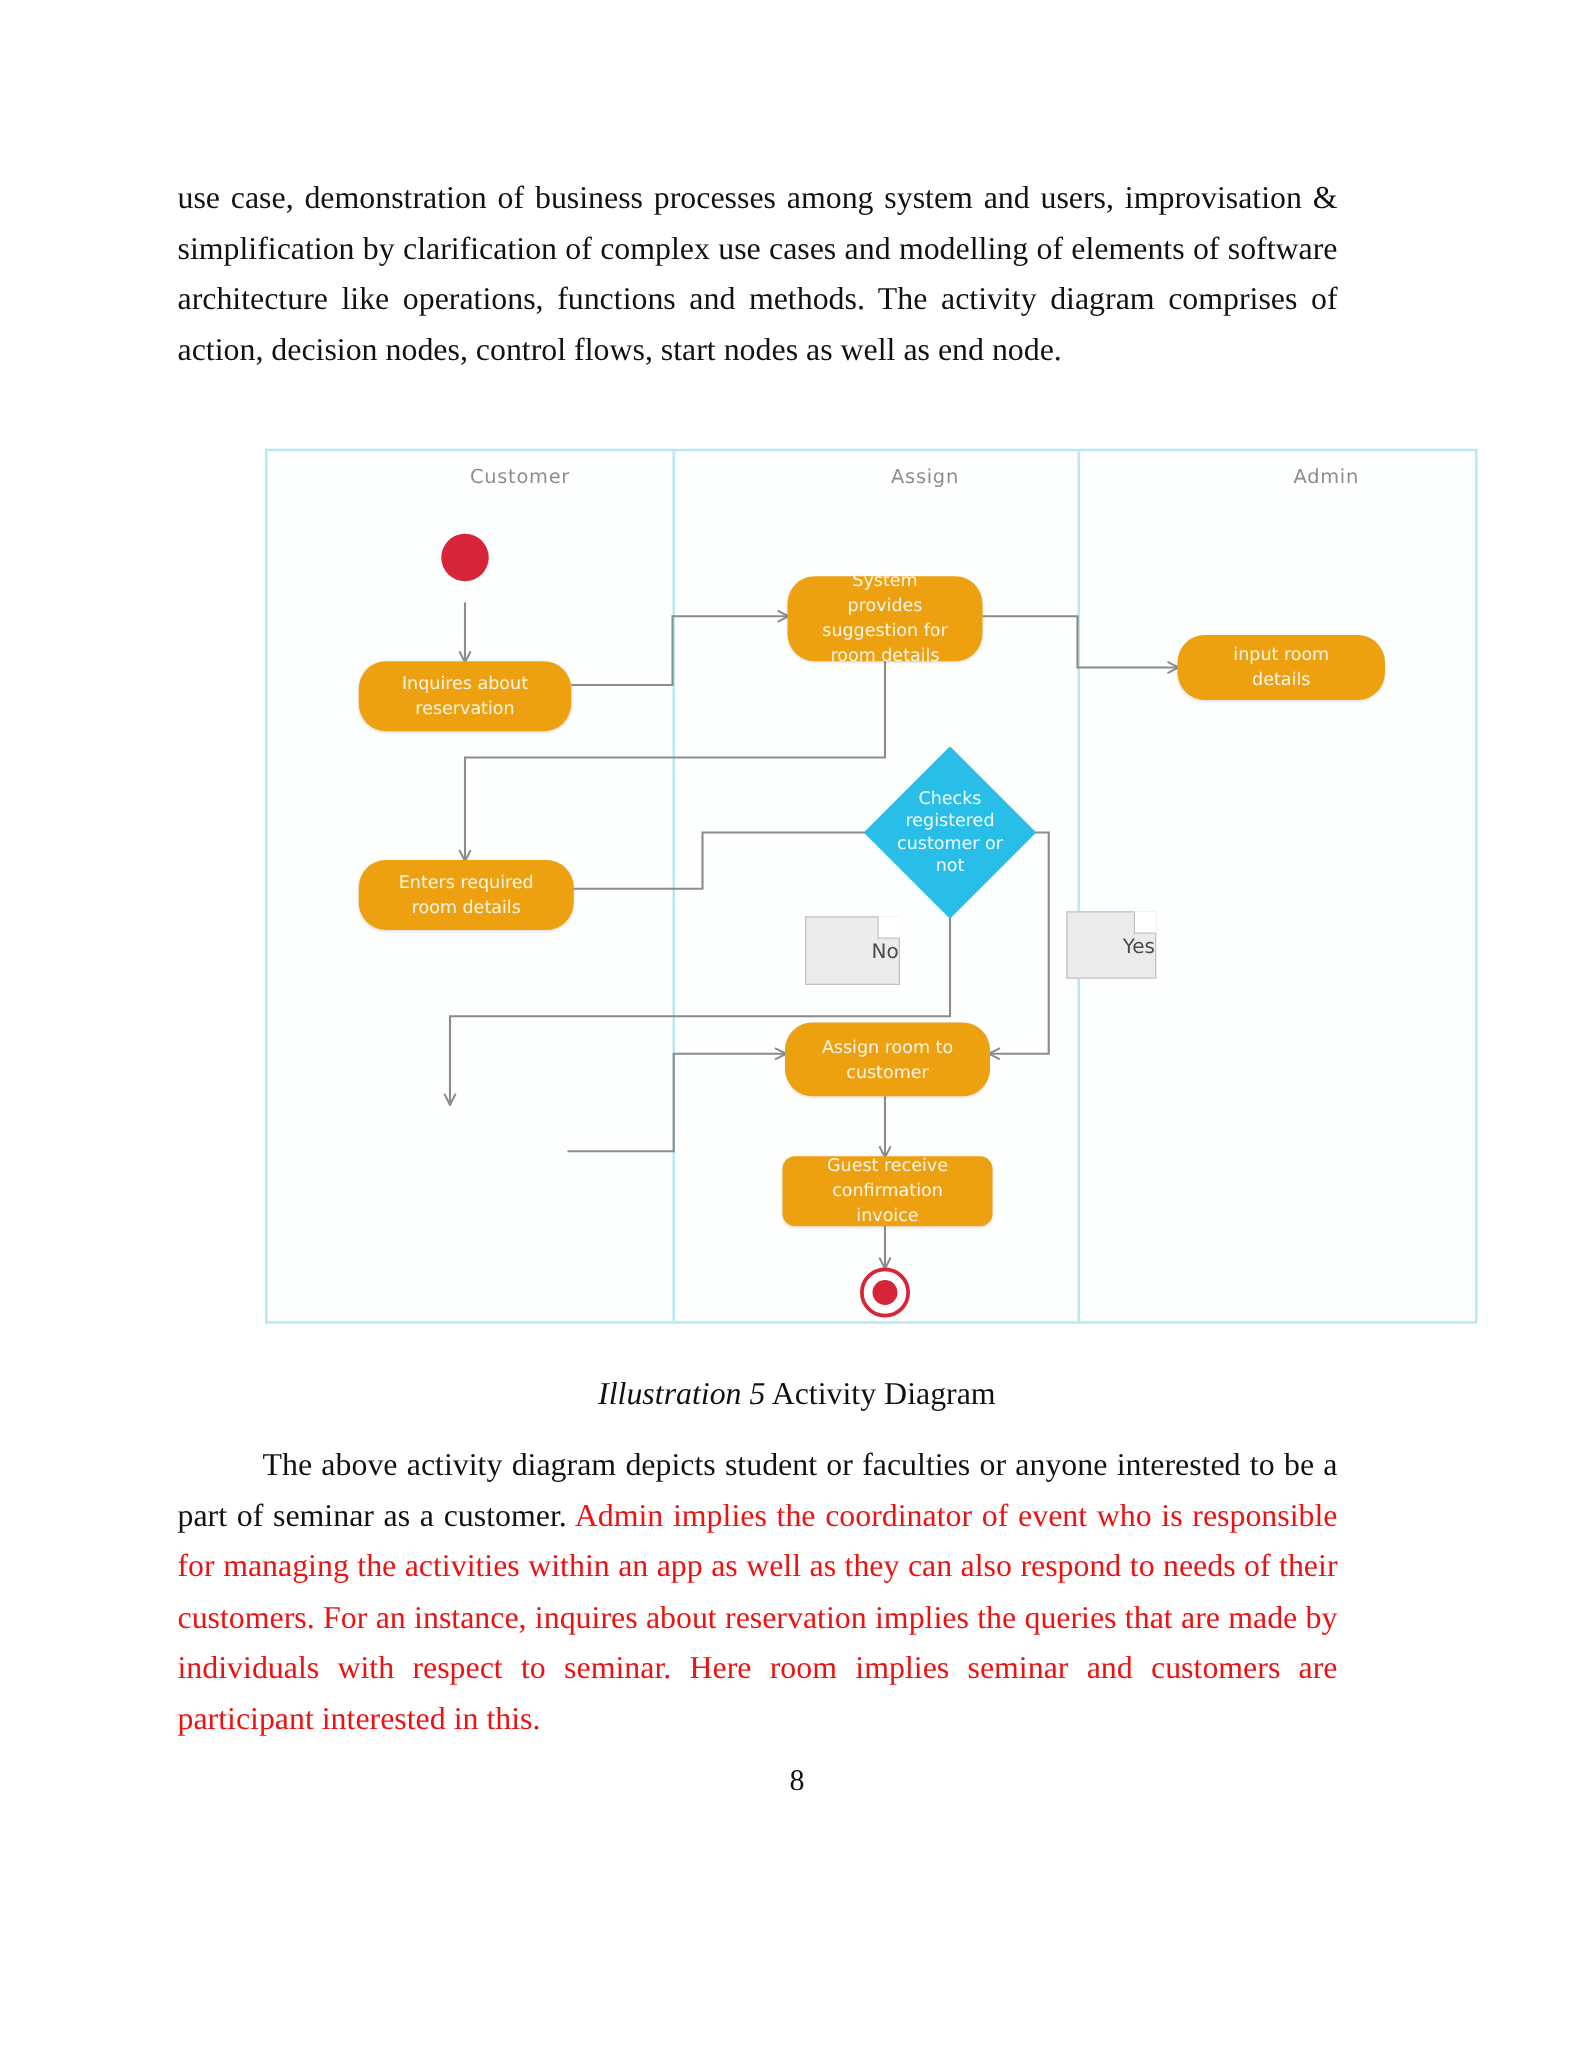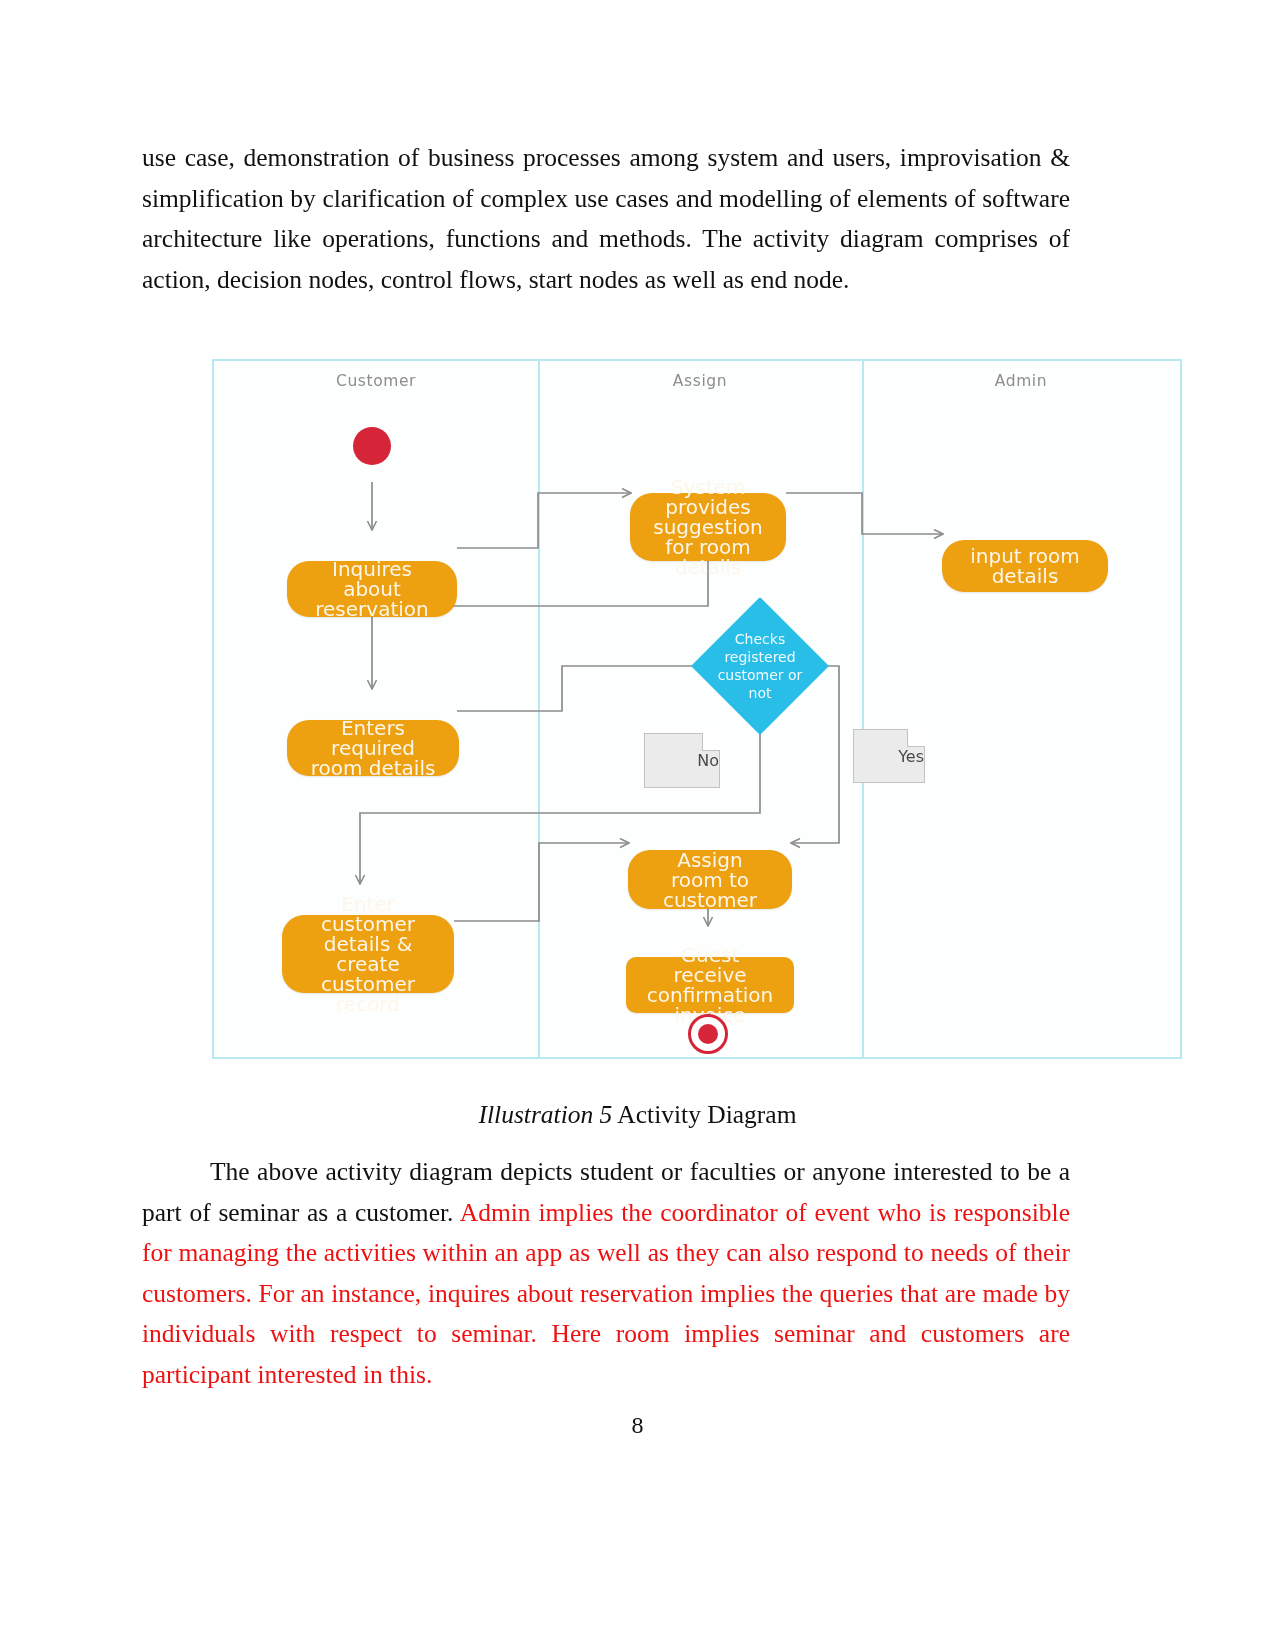--- a/index.html
+++ b/index.html
@@ -66,39 +66,39 @@
   }
   .lane-title {
     position: absolute;
     top: 11px;
     font-family: "DejaVu Sans", "Liberation Sans", sans-serif;
     font-size: 15.5px;
     color: #8d8d8d;
     letter-spacing: 0.6px;
     text-align: center;
     white-space: nowrap;
+    padding-left: 40px;
   }
 
   
   .act {
     position: absolute;
     background: #eda010;
     border-radius: 22px;
     color: #fdf6ea;
     font-family: "DejaVu Sans", "Liberation Sans", sans-serif;
-    font-size: 20px;
+    font-size: 14px;
     line-height: 20px;
     display: flex;
     align-items: center;
     justify-content: center;
     text-align: center;
     box-sizing: border-box;
     padding: 4px 22px;
     box-shadow: 0 1px 2px rgba(0,0,0,0.10);
-    margin-top: 32px;
   }
 
   
   .diamond-wrap {
     position: absolute;
     display: flex;
     align-items: center;
     justify-content: center;
   }
   .diamond-shape {
@@ -275,21 +275,20 @@
         <span>No</span>
       </div>
 
       <div class="note" style="left:639px; top:368px; width:72px; height:54px;">
         <span class="fold"></span>
         <span>Yes</span>
       </div>
 
       <div class="act" style="left:414px; top:457px; width:164px; height:59px;">Assign room to customer</div>
 
-      <div class="act" style="left:68px; top:522px; width:172px; height:78px;">Enter customer details &amp; create customer record</div>
 
       <div class="act" style="left:412px; top:564px; width:168px; height:56px;border-radius:10px;">Guest receive confirmation invoice</div>
 
       <div class="end-node" style="left:474px; top:653px;">
         <span class="inner"></span>
       </div>
 
     </div>
   </div>
 

